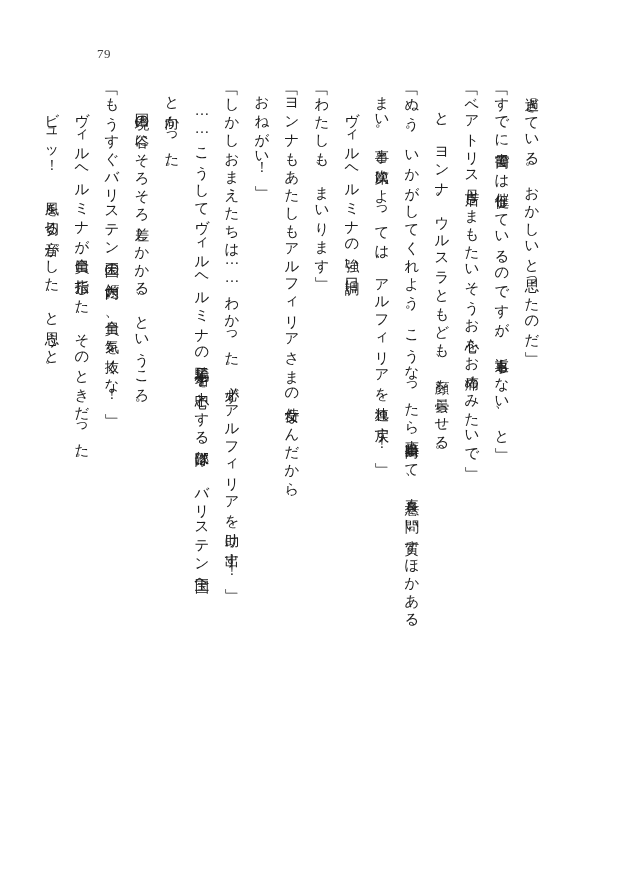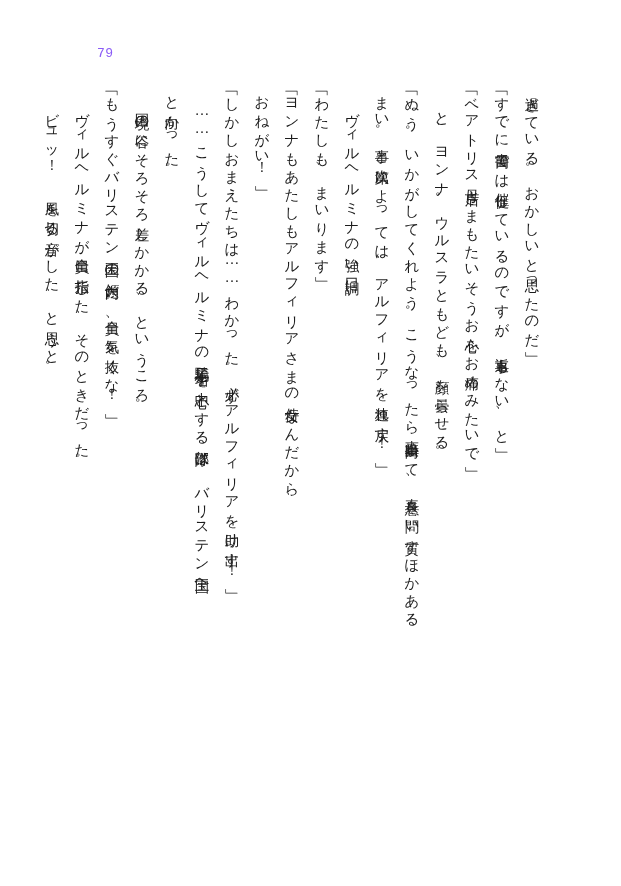--- a/index.html
+++ b/index.html
@@ -20,22 +20,22 @@
     height: 886px;
     background: #ffffff;
     box-sizing: border-box;
   }
   .page-number {
     position: absolute;
     top: 46px;
     left: 97px;
     font-size: 13px;
     letter-spacing: 0.5px;
-    color: #8b5cf6;
-    font-family: Liberation Mono, monospace;
+    color: #404040;
+    font-family: Liberation Serif, serif;
   }
   .text-block {
     position: absolute;
     top: 86px;
     right: 74px;
     bottom: 70px;
     left: 74px;
     display: flex;
     flex-direction: row-reverse;
     justify-content: flex-start;

